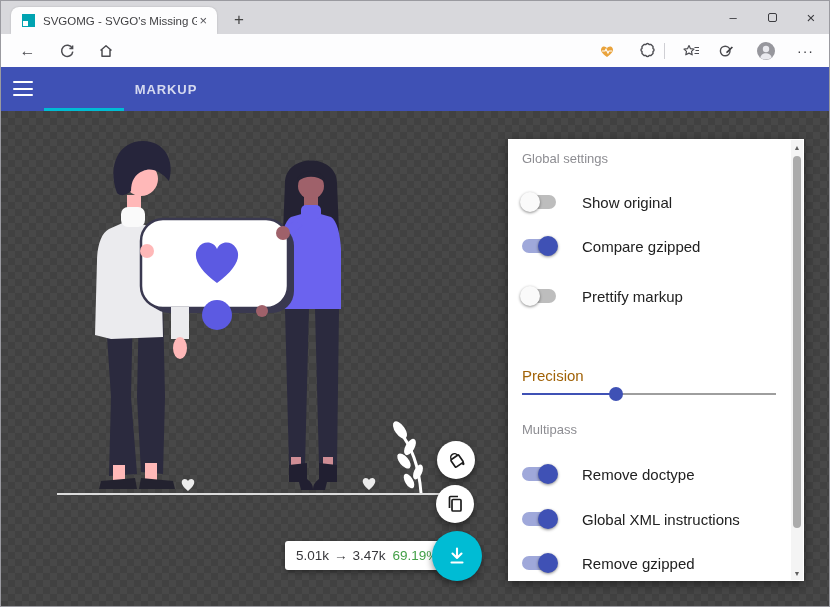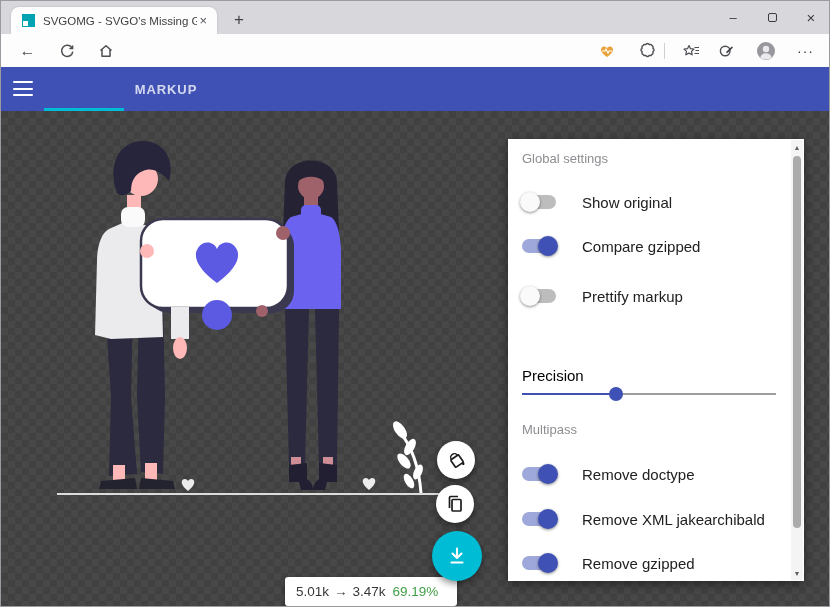--- a/index.html
+++ b/index.html
@@ -48,30 +48,30 @@
   .panel{position:absolute;left:507px;top:28px;width:296px;height:442px;background:#fff;
          box-shadow:0 3px 10px rgba(0,0,0,.45);}
   .sect-title{position:absolute;left:14px;font-size:13px;color:#8d8d92;}
   .row{position:absolute;left:14px;height:22px;display:flex;align-items:center;}
   .switch{position:relative;width:34px;height:14px;border-radius:7px;background:#bdbdbd;flex:0 0 34px;}
   .switch::after{content:"";position:absolute;left:-2px;top:-3px;width:20px;height:20px;border-radius:50%;
                  background:#fafafa;box-shadow:0 1px 3px rgba(0,0,0,.45);}
   .switch.on{background:#9fa8da;}
   .switch.on::after{left:auto;right:-2px;background:var(--toggle-on,#3f51b5);}
   .row-label{margin-left:26px;font-size:15px;color:#212121;white-space:nowrap;}
-  .precision-label{position:absolute;left:14px;top:228px;font-size:15px;color:#000000;}
+  .precision-label{position:absolute;left:14px;top:228px;font-size:15px;color:#a16207;}
   .slider{position:absolute;left:14px;top:254px;width:254px;height:2px;background:#9e9e9e;}
   .slider-fill{position:absolute;left:0;top:0;height:2px;background:var(--toggle-on,#3f51b5);}
   .slider-thumb{position:absolute;right:-7px;top:-6px;width:14px;height:14px;border-radius:50%;background:var(--toggle-on,#3f51b5);}
   .pscroll{position:absolute;right:1px;top:1px;bottom:1px;width:12px;background:#f4f4f4;}
   .pscroll .arr{position:absolute;left:0;width:12px;height:12px;font-size:7px;color:#606060;display:flex;align-items:center;justify-content:center;}
   .pscroll .thumb{position:absolute;left:2px;top:16px;width:8px;height:372px;background:#ababab;border-radius:4px;}
   
   .result-pill{position:absolute;left:284px;top:430px;width:172px;height:29px;background:#fff;border-radius:3px;
-               box-shadow:0 2px 5px rgba(0,0,0,.4);display:flex;align-items:center;padding-left:11px;font-size:13.5px;color:#37373b;margin-top:36px;}
+               box-shadow:0 2px 5px rgba(0,0,0,.4);display:flex;align-items:center;padding-left:11px;font-size:13.5px;color:#37373b;}
   .saving{color:var(--saving-green,#43a047);margin-left:7px;}
   .fab{position:absolute;border-radius:50%;display:flex;align-items:center;justify-content:center;
        box-shadow:0 3px 7px rgba(0,0,0,.45);}
   .fab.small{width:38px;height:38px;background:#fff;}
   .fab.download{left:431px;top:420px;width:50px;height:50px;background:var(--accent-teal,#00bcd4);}
 </style>
 </head>
 <body>
 
 <div class="screen">
@@ -264,21 +264,21 @@
       </div>
 
       <div class="sect-title" style="top:283px">Multipass</div>
 
       <div class="row" style="top:324px">
         <span class="switch on"></span>
         <span class="row-label">Remove doctype</span>
       </div>
       <div class="row" style="top:369px">
         <span class="switch on"></span>
-        <span class="row-label">Remove XML jakearchibald</span>
+        <span class="row-label">Global XML instructions</span>
       </div>
       <div class="row" style="top:413px">
         <span class="switch on"></span>
         <span class="row-label">Remove gzipped</span>
       </div>
 
       <div class="pscroll">
         <span class="arr" style="top:1px">▲</span>
         <span class="thumb"></span>
         <span class="arr" style="bottom:1px">▼</span>

